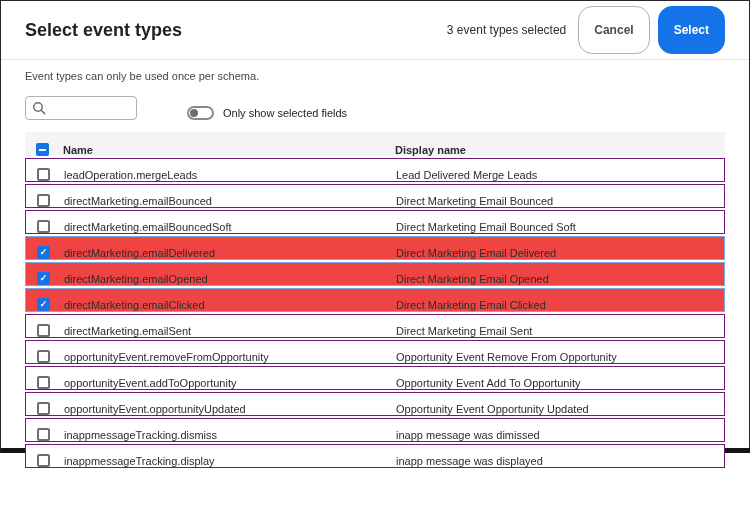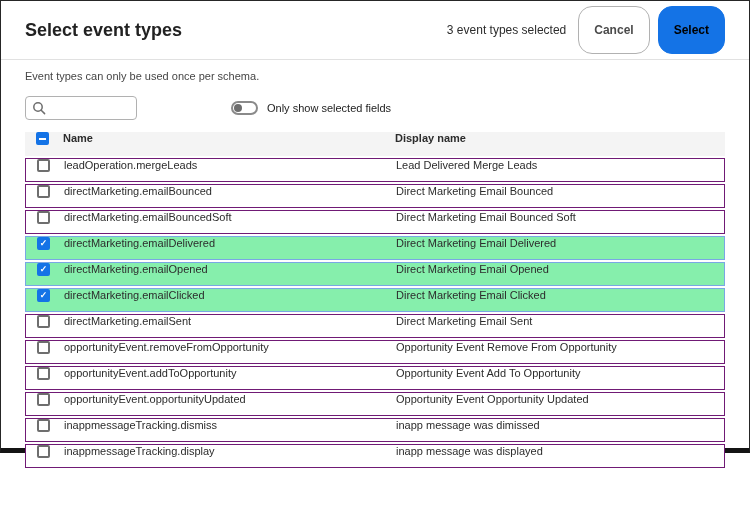--- a/index.html
+++ b/index.html
@@ -28,26 +28,26 @@
   .summary { font-size:12px; color:#2c2c2c; margin-right:4px; }
   .btn {
     font-family:"Liberation Sans", sans-serif;
     font-size:12px; font-weight:bold;
     border-radius:14px;
     padding:17px 15px;
     cursor:pointer;
     line-height:1;
   }
   .btn-cancel { background:#fff; border:1.5px solid #b1b1b1; color:#4b4b4b; }
-  .btn-select { background:#1473e6; border:1.5px solid #1473e6; color:#000000; }
+  .btn-select { background:#1473e6; border:1.5px solid #1473e6; color:#ffffff; }
   .divider { border-top:1px solid #e1e1e1; }
   
   .desc { padding:10px 24px 0; font-size:11px; color:#464646; }
   
-  .toolbar { display:flex; align-items:center; padding:14px 24px 0;gap:44px; }
+  .toolbar { display:flex; align-items:flex-end; padding:14px 24px 0; }
   .searchbox { position:relative; }
   .searchbox input {
     width:112px; height:24px;
     border:1px solid #b1b1b1; border-radius:4px;
     padding:0 6px 0 26px;
     font-family:"Liberation Sans", sans-serif;
     font-size:11px; color:#2c2c2c;
     outline:none;
   }
   .search-icon { position:absolute; left:7px; top:5px; width:14px; height:14px; }
@@ -58,34 +58,34 @@
     background:#fff; position:relative;
   }
   .toggle .knob {
     position:absolute; left:1px; top:1px;
     width:8px; height:8px; border-radius:50%;
     background:#6e6e6e;
   }
   .toggle-label { font-size:11px; color:#222; margin-left:9px; }
   
   .table { margin:12px 24px 0; }
-  .thead, .trow { display:flex; align-items:flex-start; }
+  .thead, .trow { display:flex; align-items:flex-end; }
   .thead {
     height:24px; background:#f4f4f4;
     font-size:11px; font-weight:bold; color:#2c2c2c;
   }
   .trow {
     height:24px;
     border:1px solid #701a75;
     margin-top:2px;
     background:#fff;
     font-size:11px; color:#2c2c2c;
     cursor:pointer;
   }
-  .trow.selected { background:#86efac; border-color:#7aa7e4; }
+  .trow.selected { background:#ef4444; border-color:#7aa7e4; }
   .cell-check {
     flex:0 0 38px;
     display:flex; align-items:center;
     padding-left:11px;
   }
   .col-name { flex:0 0 328px; overflow:hidden; white-space:nowrap; }
   .col-display { flex:1; padding-left:4px; overflow:hidden; white-space:nowrap; }
   .checkbox {
     width:13px; height:13px;
     border:2px solid #6e6e6e; border-radius:2px;

